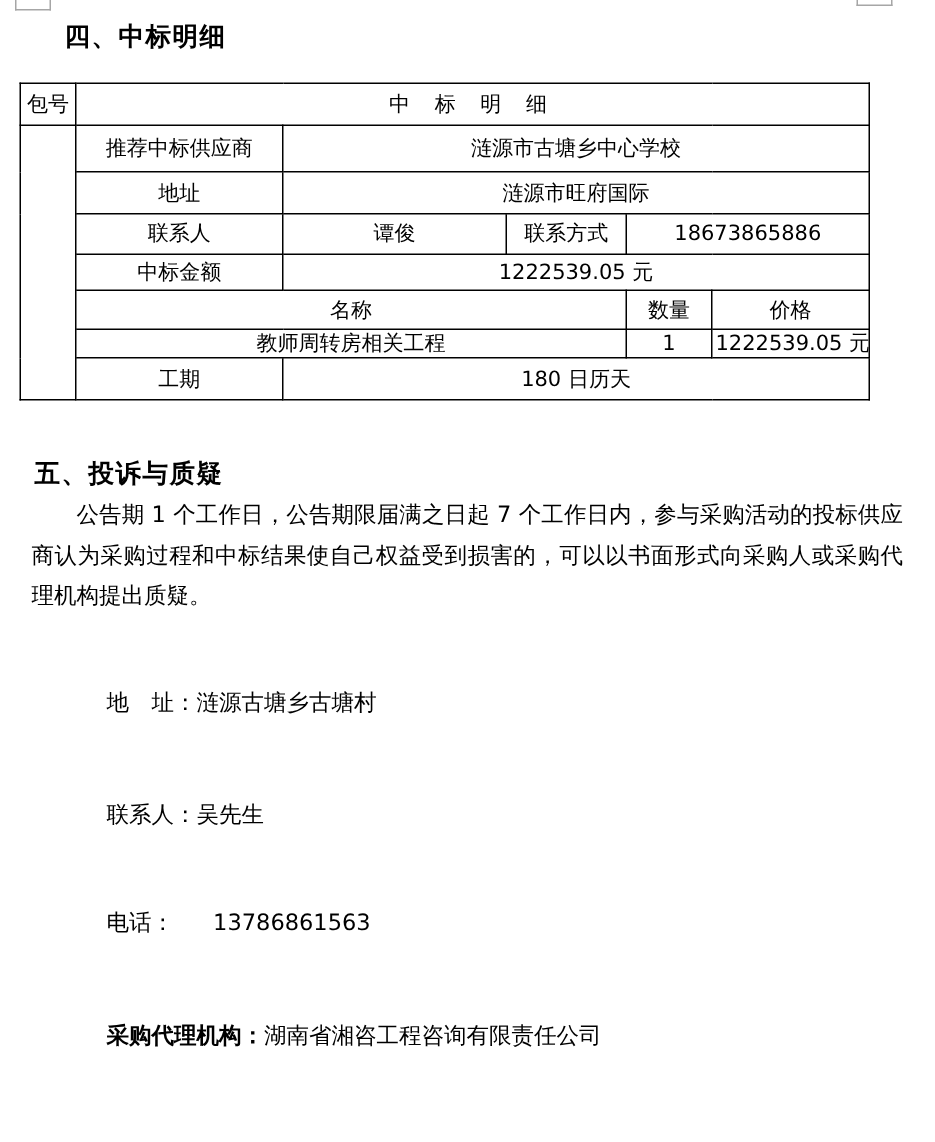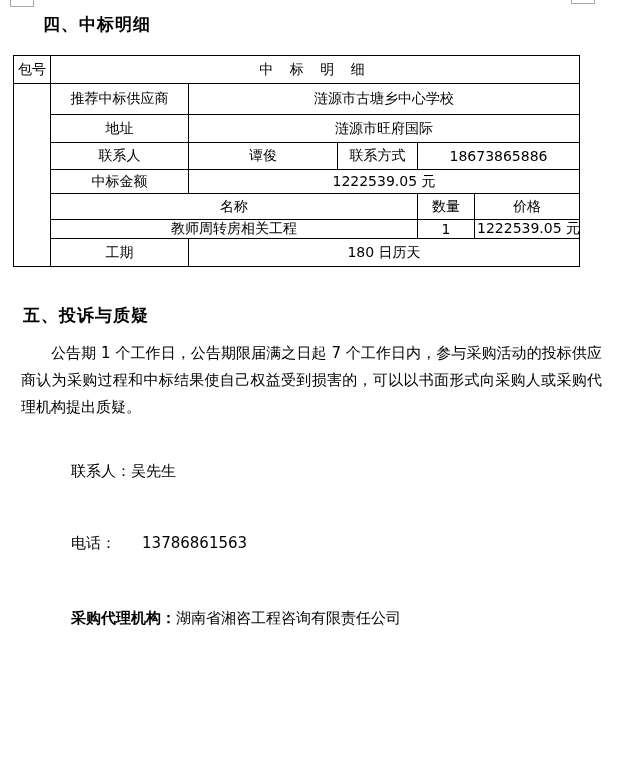--- a/index.html
+++ b/index.html
@@ -45,21 +45,21 @@
     text-align: center;
     vertical-align: middle;
     padding: 0 2px;
     overflow: hidden;
     white-space: nowrap;
   }
   table.bid-table { border: 1.5px solid #000; }
 
   .complaint-para {
     position: absolute;
-    left: 21px; top: 340px;
+    left: 21px; top: 330px;
     width: 581px;
     margin: 0;
     font-size: 15px;
     line-height: 27px;
     text-align: justify;
     text-indent: 2em;
   }
 
   .contact-block {
     position: absolute;
@@ -132,20 +132,23 @@
     </tr>
   </tbody>
 </table>
 
 <h2 id="sec5-heading" class="sec-heading">五、投诉与质疑</h2>
 
 <p class="complaint-para">公告期 1 个工作日，公告期限届满之日起 7 个工作日内，参与采购活动的投标供应商认为采购过程和中标结果使自己权益受到损害的，可以以书面形式向采购人或采购代理机构提出质疑。</p>
 
 <div class="contact-block">
 
+  <div class="contact-line">
+    <span>地　址：</span><span>涟源古塘乡古塘村</span>
+  </div>
   <div class="contact-line gap-sm">
     <span>联系人：</span><span>吴先生</span>
   </div>
   <div class="contact-line">
     <span>电话：</span><span class="phone-spaced">13786861563</span>
   </div>
 
   <div class="contact-line gap-sm">
     <span class="lbl-bold">采购代理机构：</span><span>湖南省湘咨工程咨询有限责任公司</span>
   </div>

